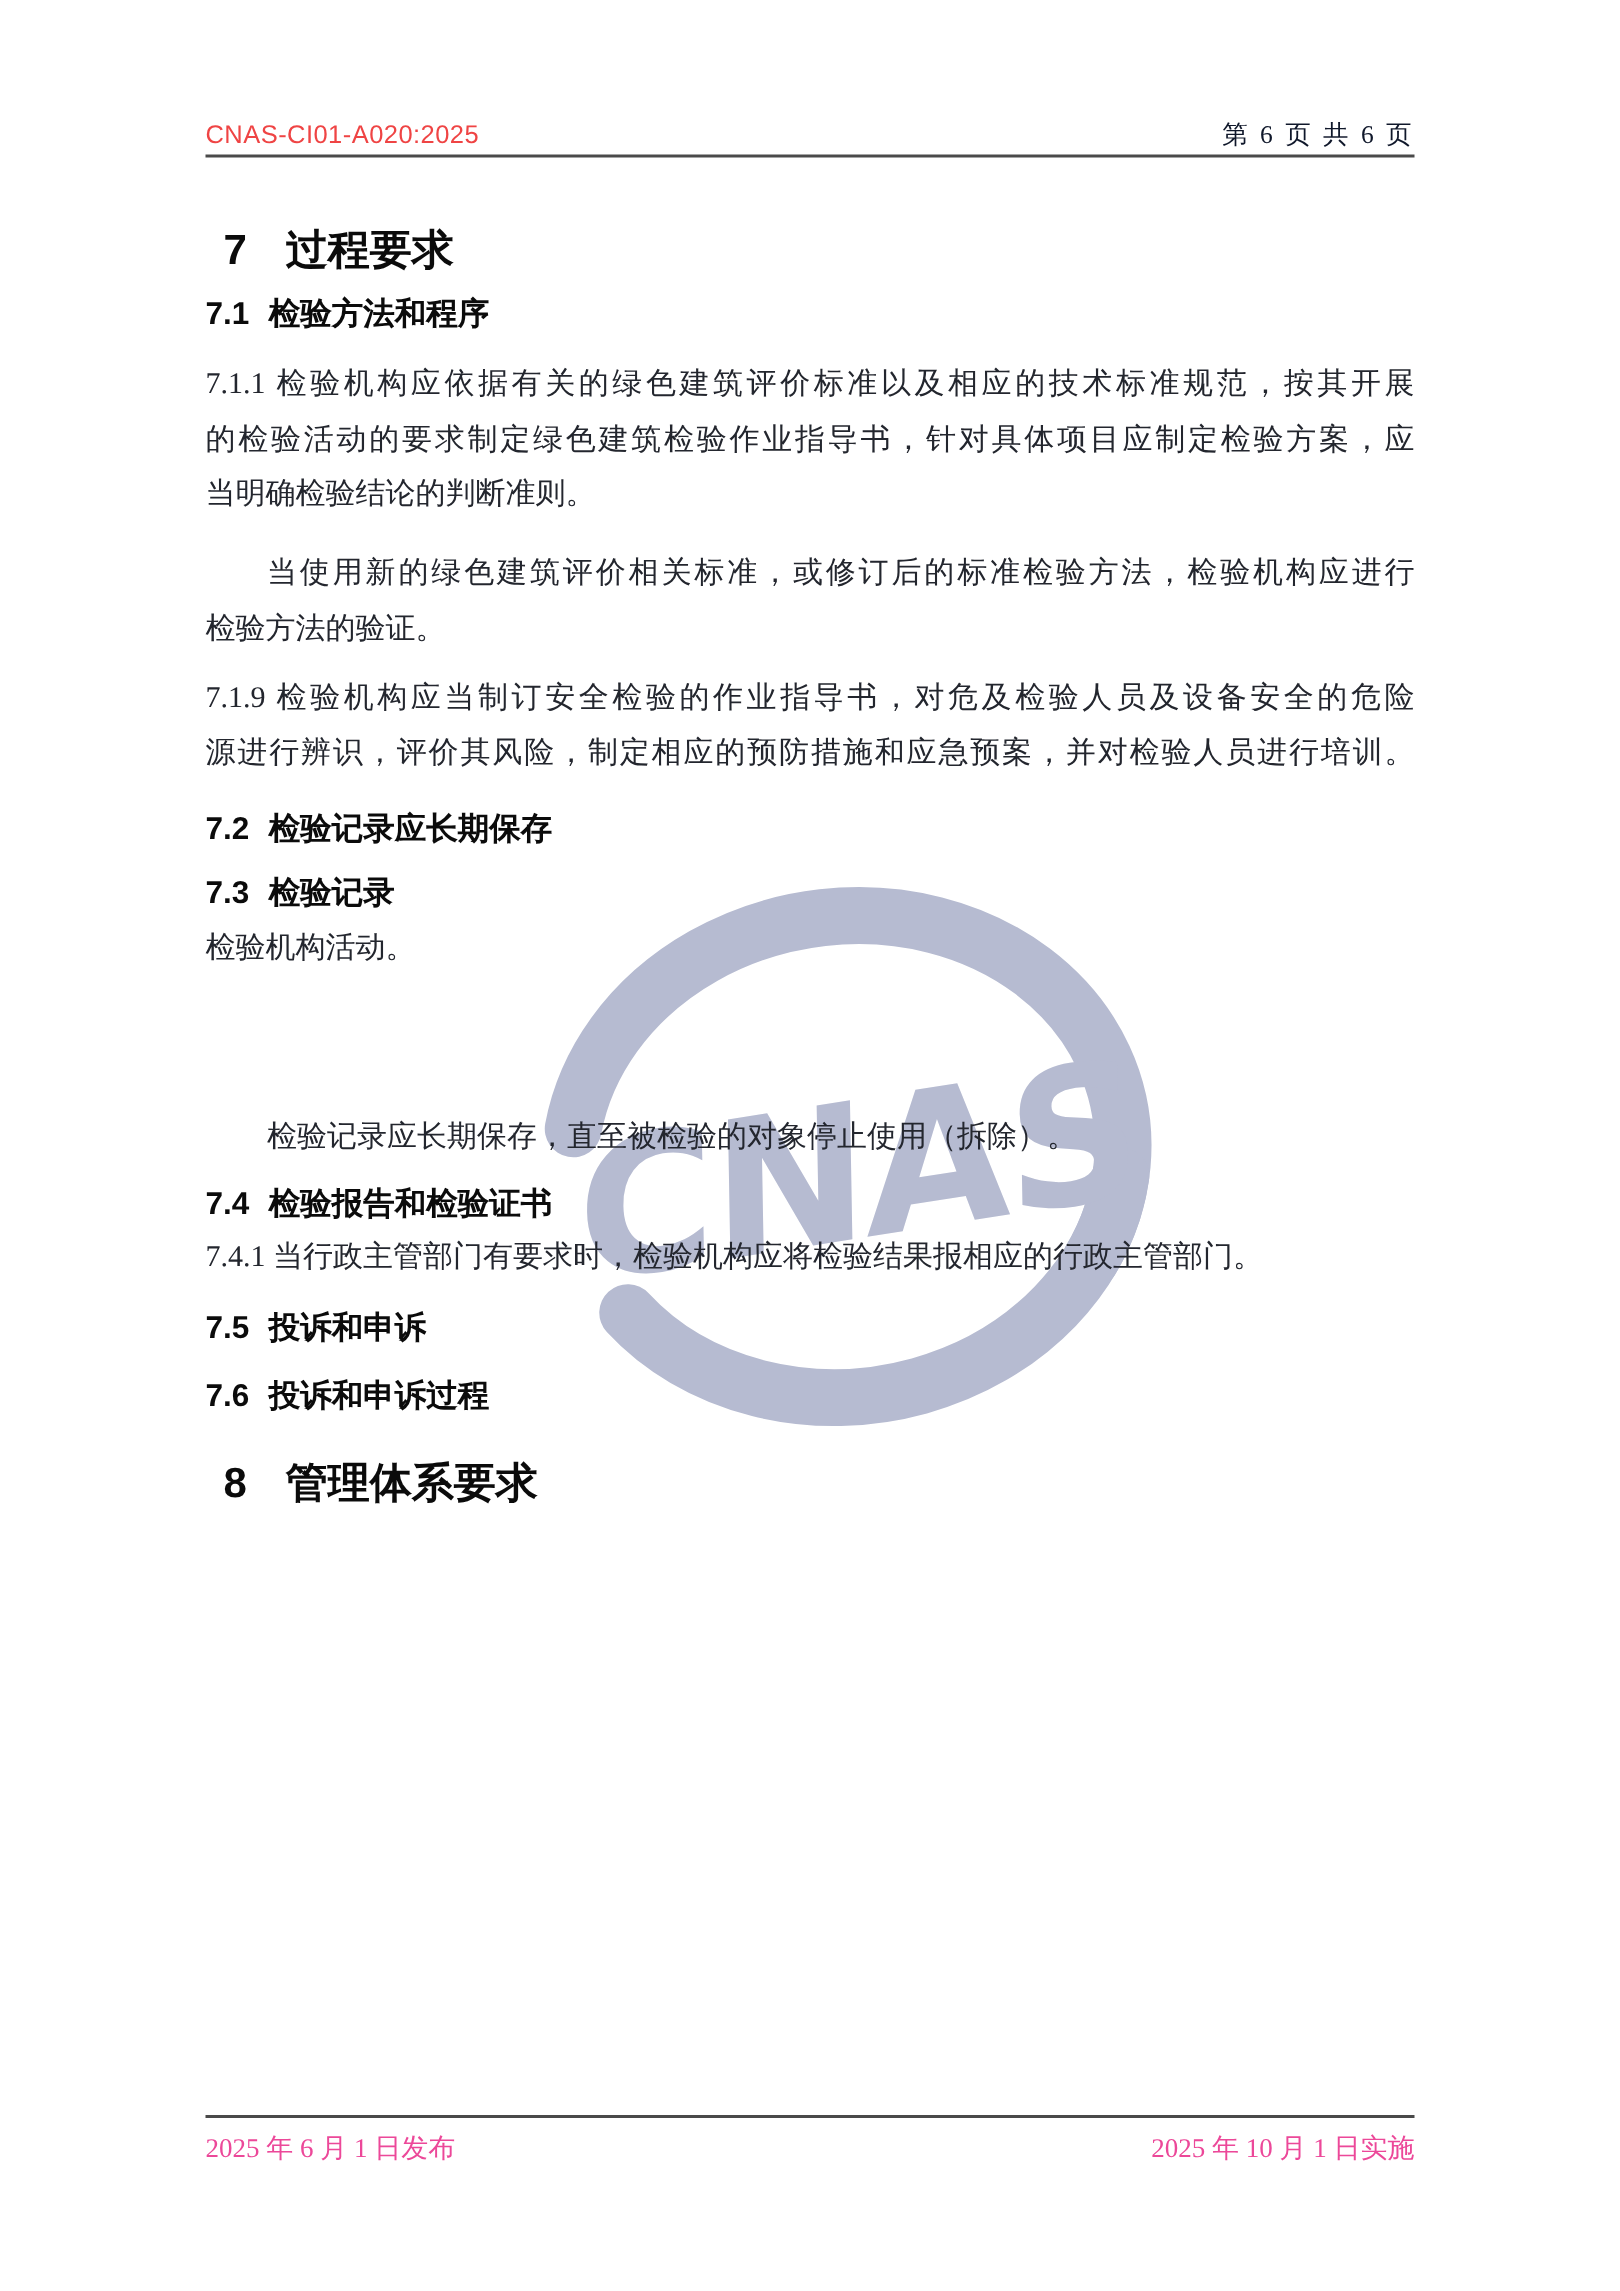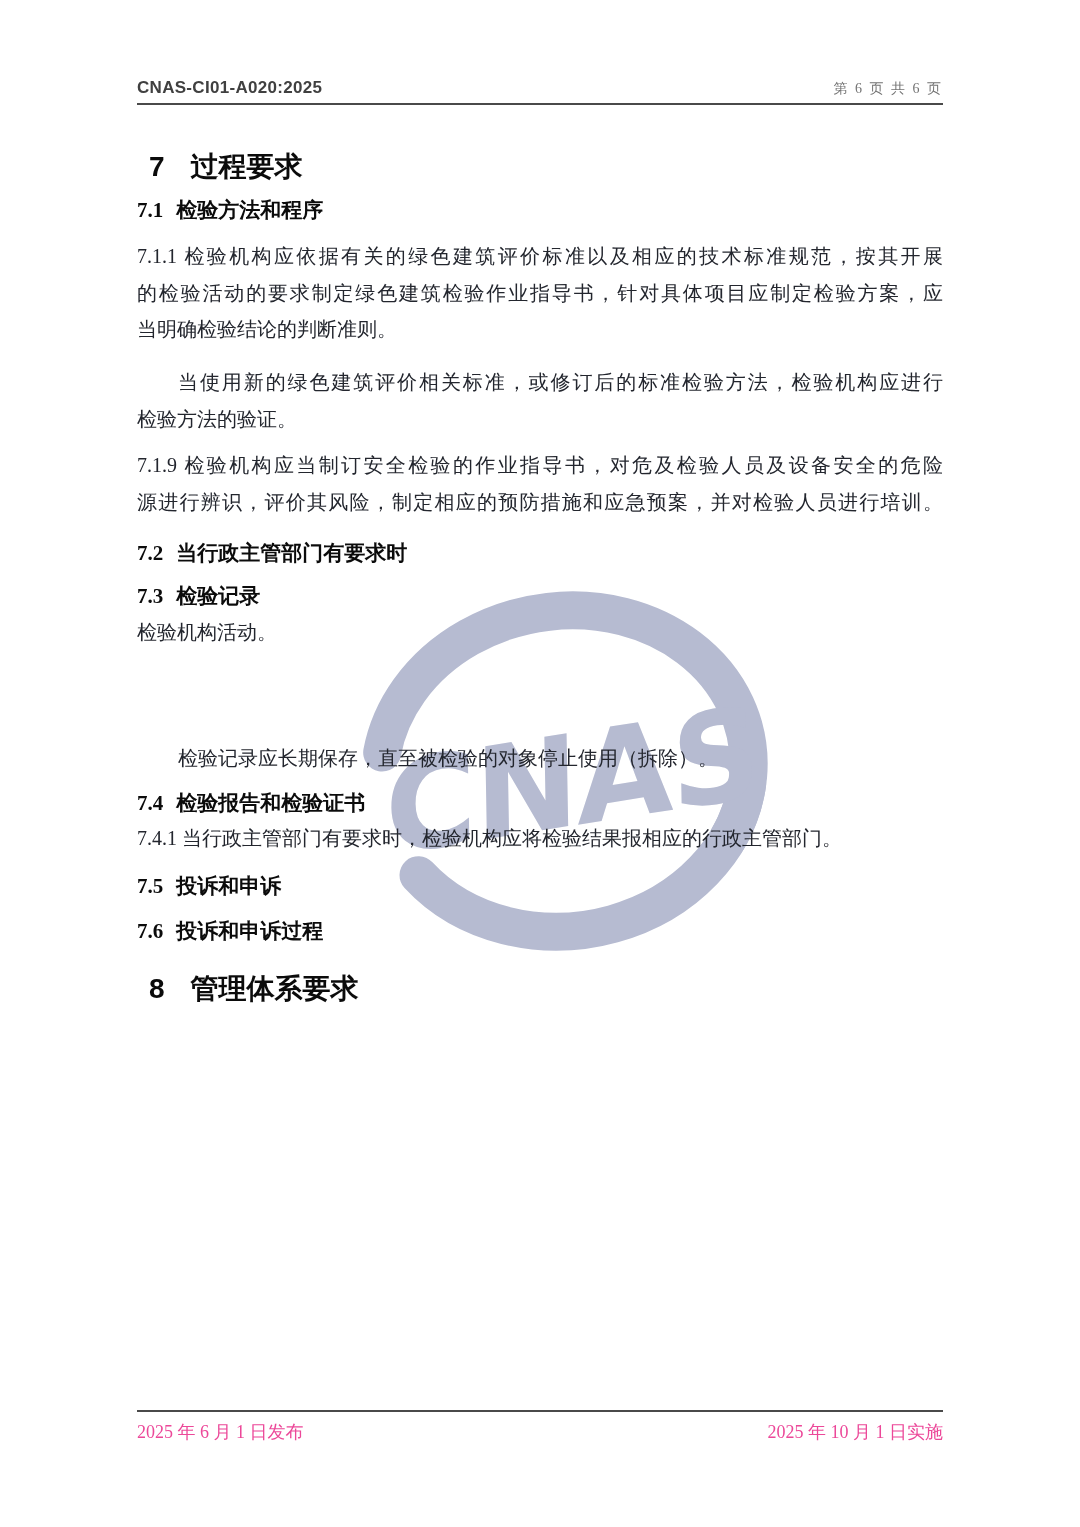--- a/index.html
+++ b/index.html
@@ -30,41 +30,41 @@
     letter-spacing:-2px;
   }
   
   .layer{position:absolute;left:0;top:0;width:100%;height:100%;z-index:1;}
   .header{
     position:absolute;left:137px;right:137px;top:78px;
     display:flex;justify-content:space-between;align-items:baseline;
   }
   .doc-number{
     font-family:"Liberation Sans","DejaVu Sans",sans-serif;
-    font-size:17px;color:#404040;letter-spacing:0.3px;font-weight:bold;
+    font-size:17px;color:#ef4444;letter-spacing:0.3px;
   }
   .page-info{
     font-family:"Liberation Serif","DejaVu Serif",serif;
-    font-size:14px;color:#737373;letter-spacing:2px;
+    font-size:17px;color:#0f172a;letter-spacing:2px;
   }
   .rule{
     position:absolute;left:137px;width:806px;height:2px;
     background:#4a4a4a;
   }
   .header-rule{top:103px;}
   .footer-rule{top:1410px;}
   .h1{
     position:absolute;left:137px;width:806px;margin:12px;
     font-family:"Liberation Sans","DejaVu Sans",sans-serif;
     font-weight:bold;font-size:28px;line-height:34px;color:#0b0b0b;
   }
   .h1 .num{display:inline-block;margin-right:26px;}
   .h2{
     position:absolute;left:137px;width:806px;margin:0;
-    font-family:Liberation Serif, serif;
+    font-family:Liberation Sans, sans-serif;
     font-weight:bold;font-size:21px;line-height:26px;color:#0b0b0b;
   }
   .h2 .num{display:inline-block;margin-right:13px;}
   .p{position:absolute;left:137px;width:806px;}
   .line{
     font-size:20px;line-height:36.5px;
     text-align:justify;
     color:#23262e;
   }
   .line.jl{text-align-last:justify;}
@@ -114,21 +114,21 @@
       <div class="line jl indent">当使用新的绿色建筑评价相关标准，或修订后的标准检验方法，检验机构应进行</div>
       <div class="line">检验方法的验证。</div>
     </div>
 
     <div class="p" style="top:447px">
       <div class="line jl">7.1.9 检验机构应当制订安全检验的作业指导书，对危及检验人员及设备安全的危险</div>
       <div class="line jl">源进行辨识，评价其风险，制定相应的预防措施和应急预案，并对检验人员进行培训。</div>
     </div>
 
     <h2 class="h2" style="top:540px">
-      <span class="num">7.2</span><span>当行政主管部门有要求时</span>
+      <span class="num">7.2</span><span>检验记录应长期保存</span>
     </h2>
 
     <h2 class="h2" style="top:583px">
       <span class="num">7.3</span><span>检验记录</span>
     </h2>
 
     <div class="p" style="top:614px">
       <div class="line">检验机构活动。</div>
     </div>
 

